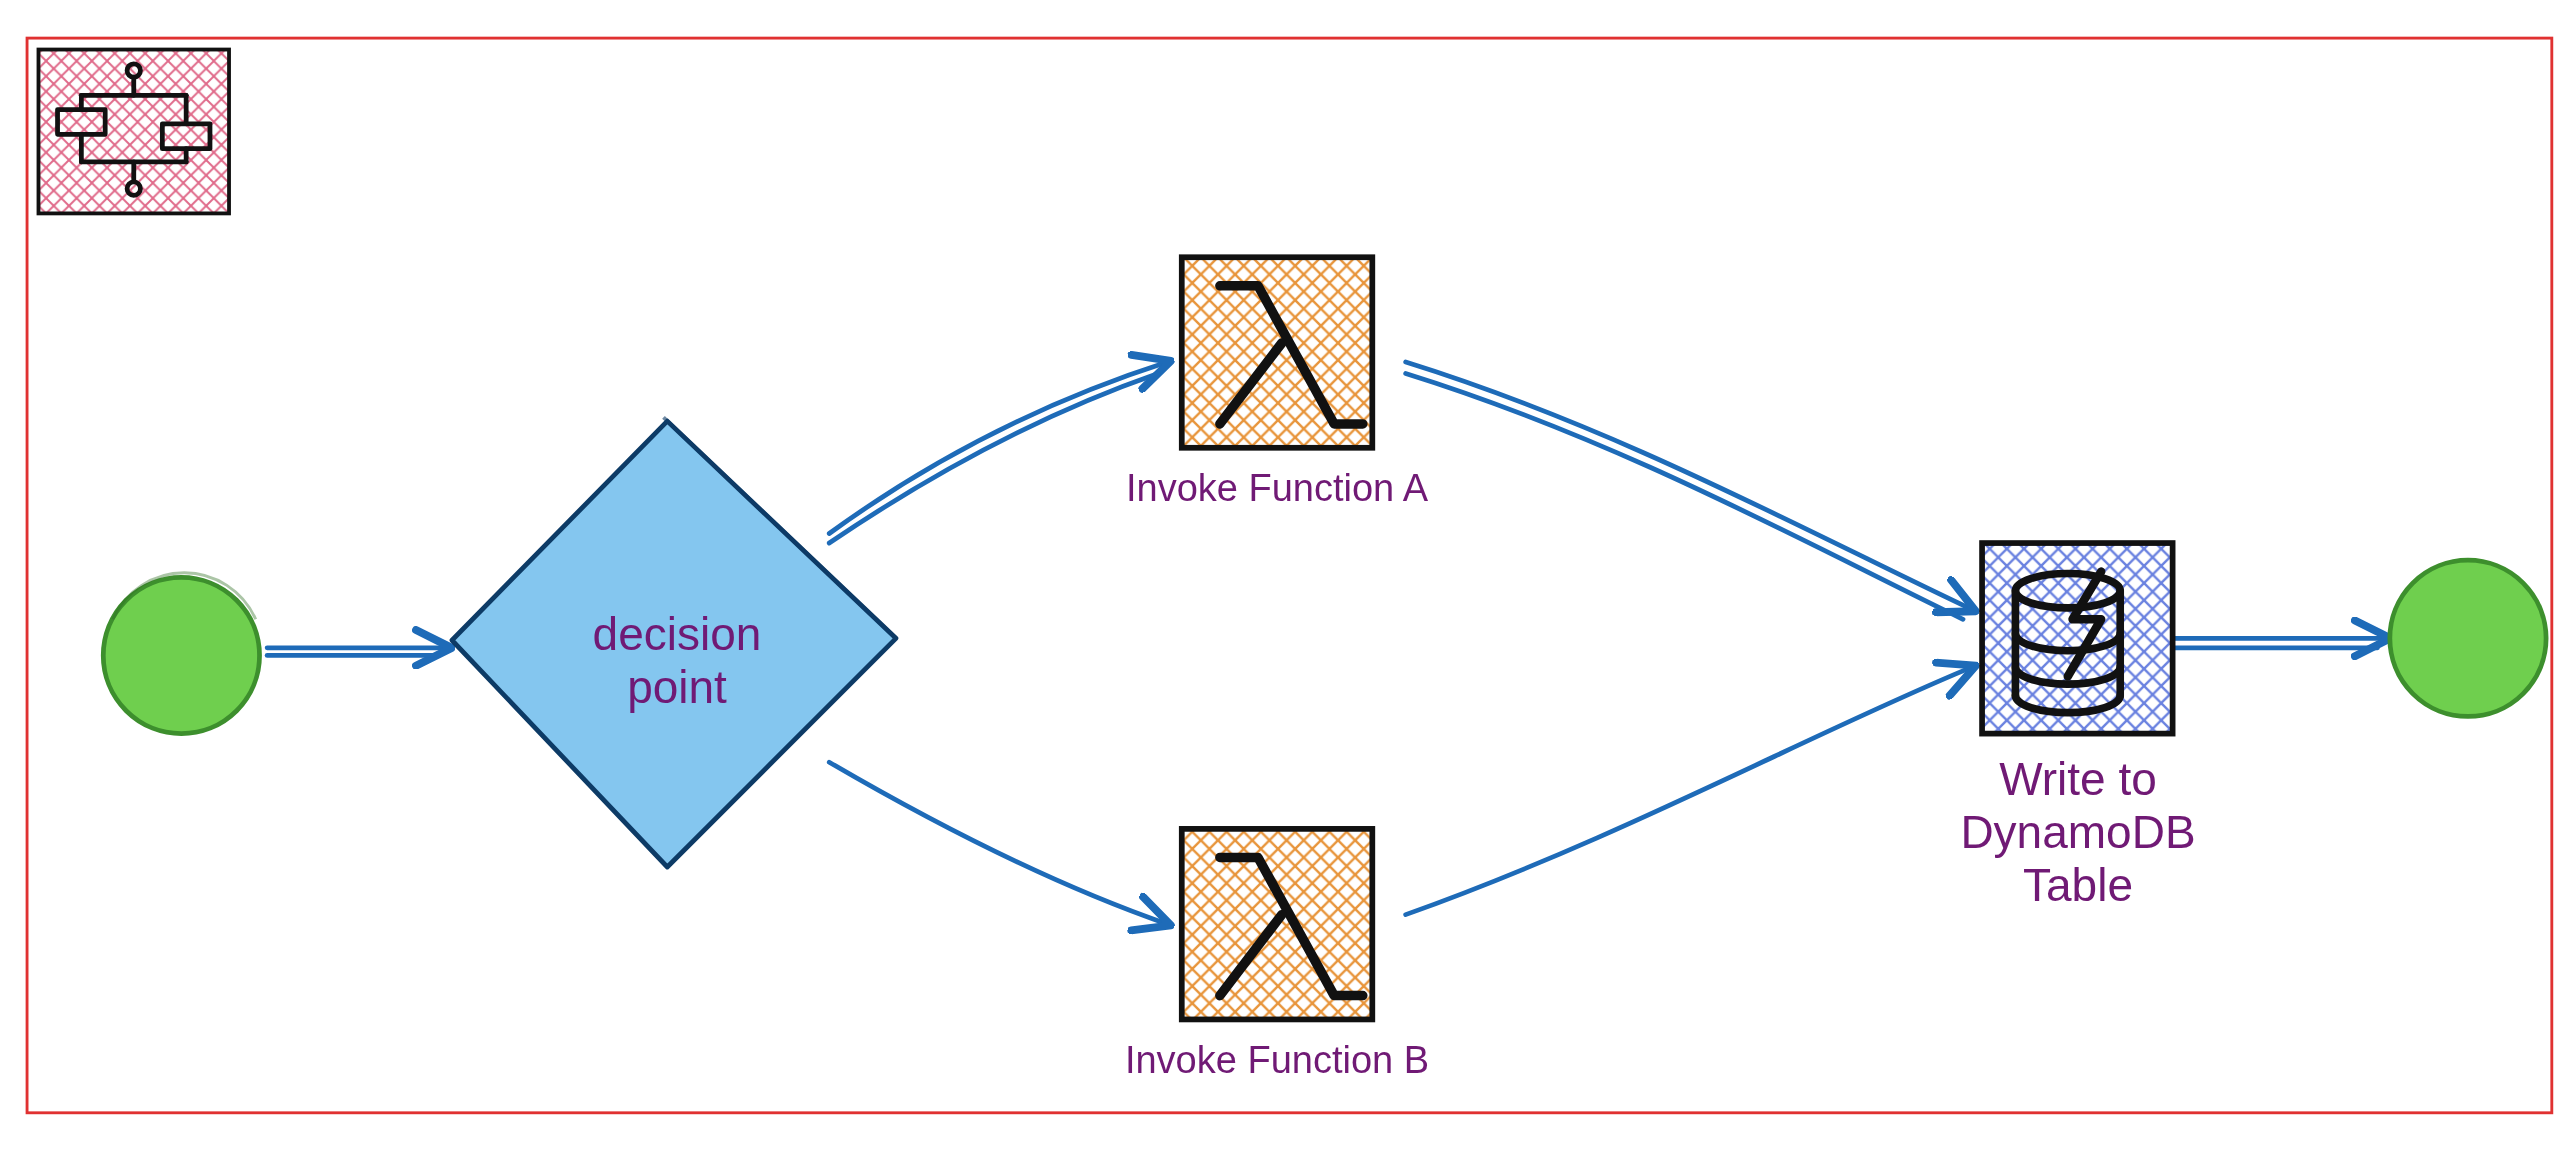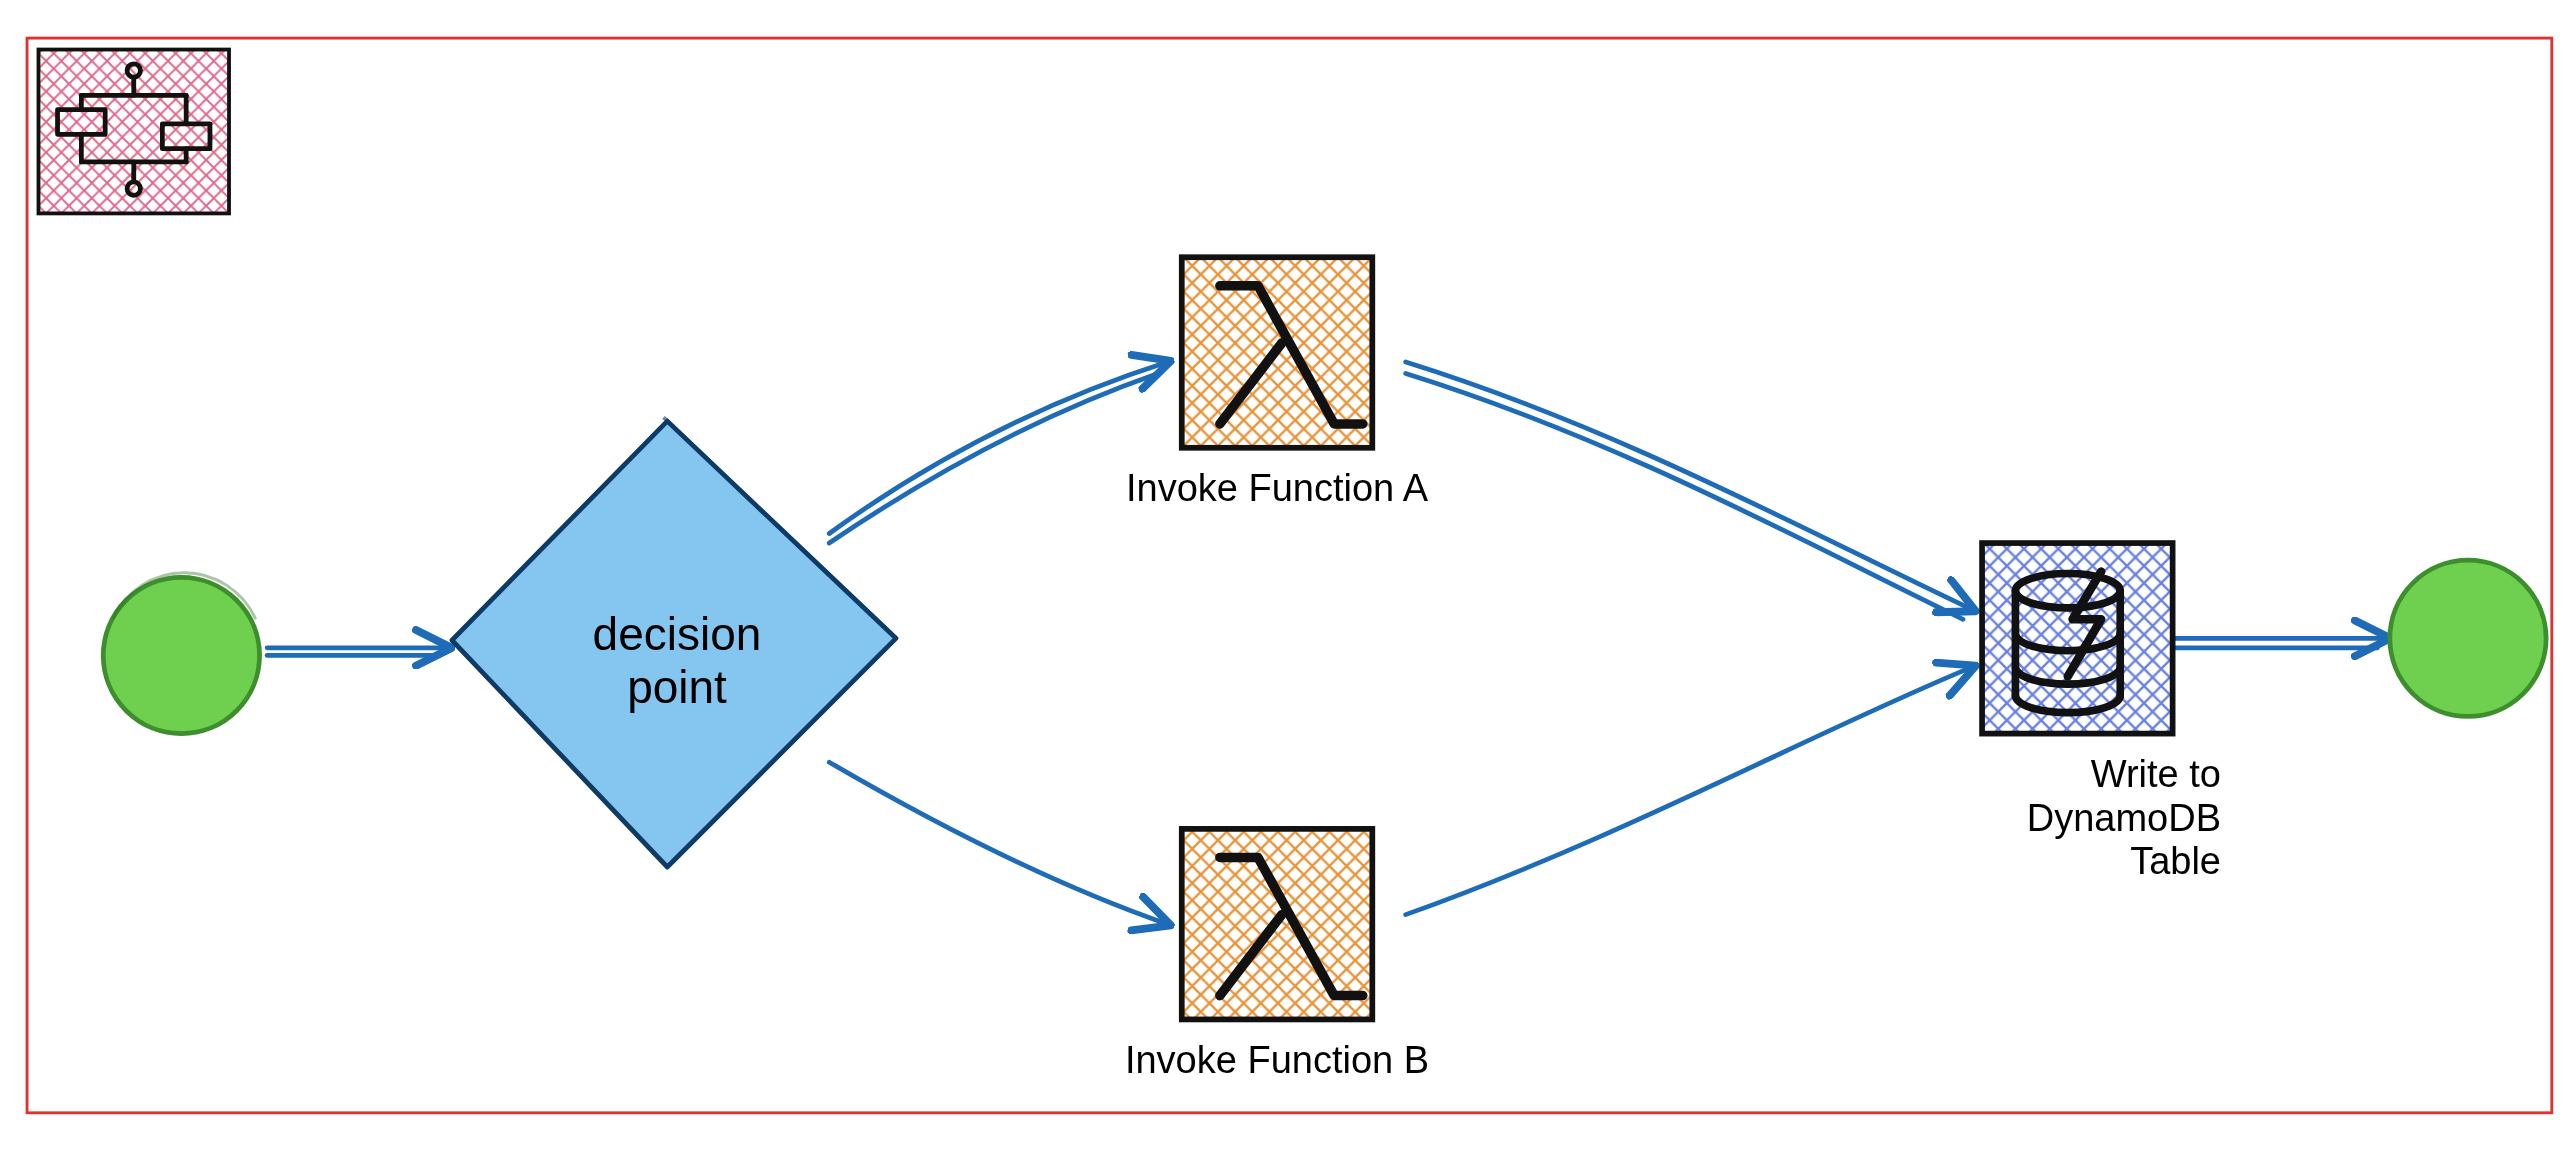--- a/index.html
+++ b/index.html
@@ -17,39 +17,38 @@
   }
   svg.full {
     position: absolute;
     left: 0; top: 0;
     width: 2576px;
     height: 1149px;
     overflow: visible;
   }
   .label {
     position: absolute;
-    color: #000000;
+    color: #701a75;
     font-size: 40px;
     line-height: 1.15;
     text-align: center;
     white-space: pre-line;
   }
   .label.decision {
     font-size: 46px;
     width: 286px;
     margin-top: 17px;
   }
   .label.task {
     font-size: 38px;
     width: 400px;
   }
   .label.db {
-    font-size: 38px;
+    font-size: 46px;
     width: 286px;
-    text-align: right;
   }
 </style>
 </head>
 <body>
 
 <div class="canvas">
 
 <svg class="full" viewBox="0 0 2703 1206">
   <defs>
 

